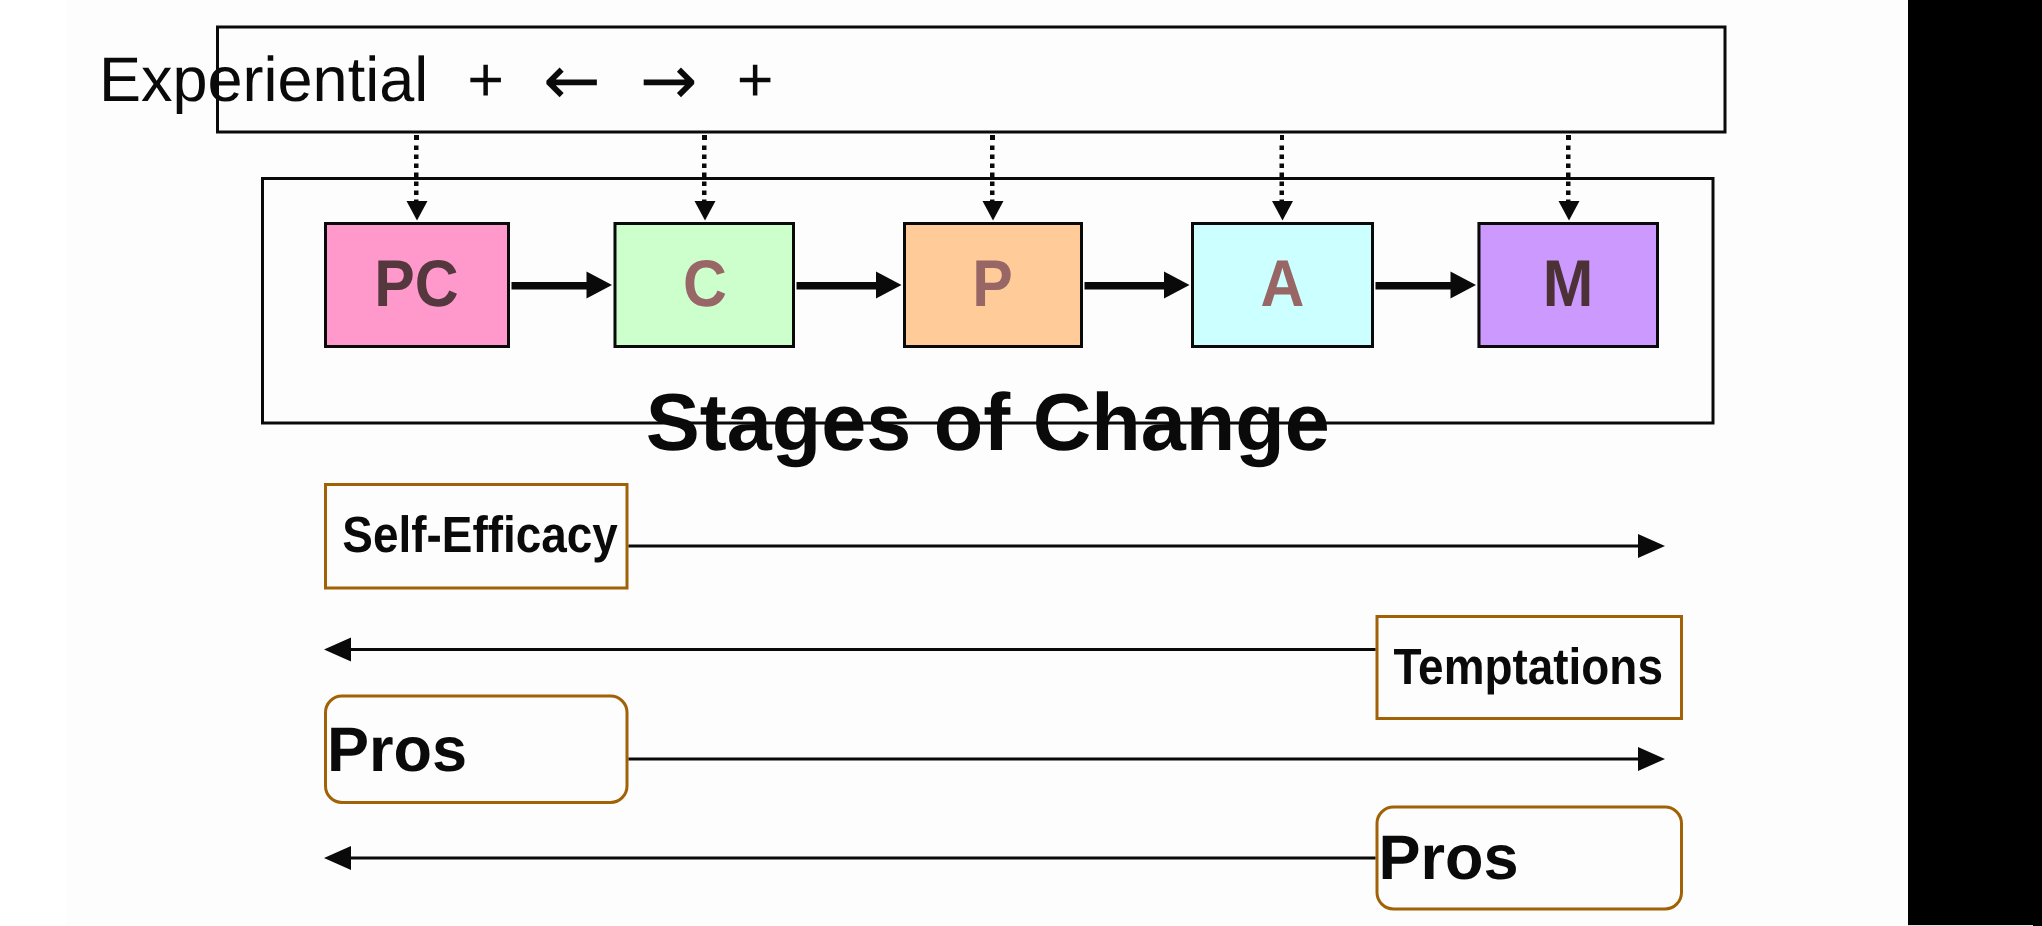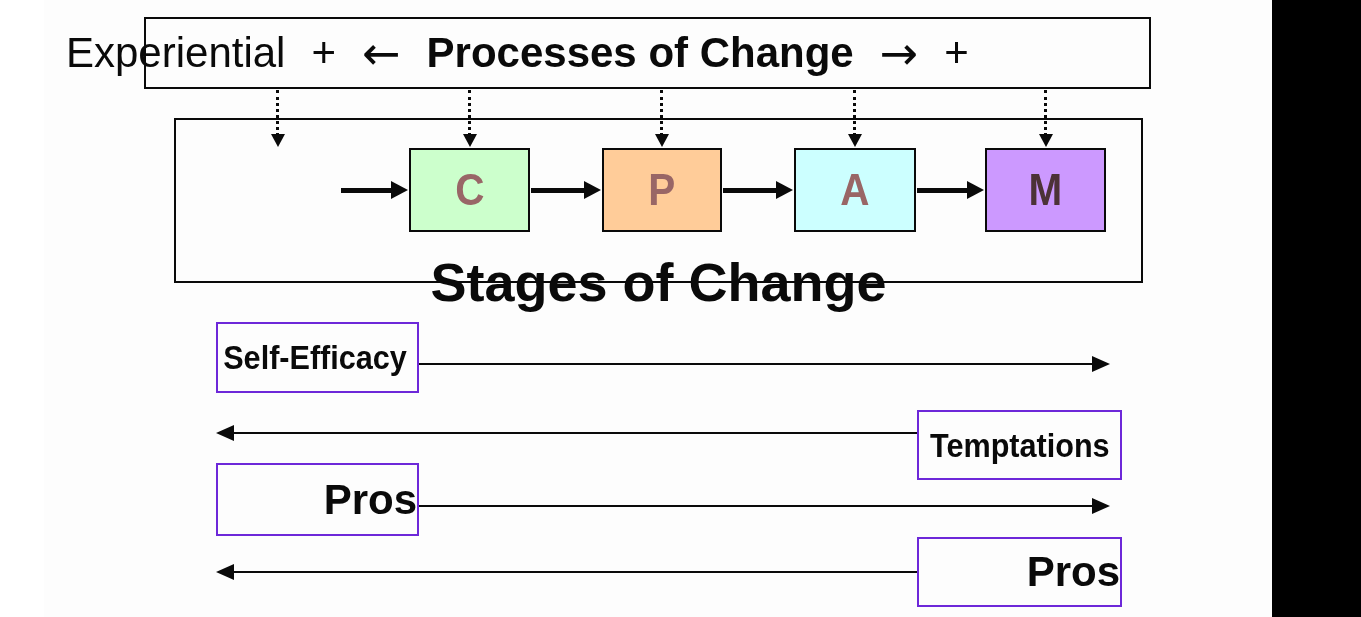--- a/index.html
+++ b/index.html
@@ -46,27 +46,27 @@
     position:absolute;top:134px;width:0;height:0;
     border-left:7px solid transparent;border-right:7px solid transparent;
     border-top:13px solid #0a0a0a;
   }
   .stages-caption{
     position:absolute;left:130px;top:251px;width:969px;
     text-align:center;font-weight:bold;font-size:54px;
   }
   
   .cbox{
-    position:absolute;border:2px solid #6d28d9;box-sizing:border-box;
-    display:flex;align-items:center;justify-content:flex-end;
+    position:absolute;border:2px solid #a16207;box-sizing:border-box;
+    display:flex;align-items:center;justify-content:flex-start;
     font-weight:bold;background:transparent;
   }
   .cbox.small{font-size:34px;}
   .cbox.small .lbl{transform:scaleX(.9);white-space:nowrap;}
-  .cbox.big{font-size:42px;}
+  .cbox.big{font-size:42px;border-radius:12px;}
   .thin-line{position:absolute;height:2px;background:#0a0a0a;}
   .head-right{
     position:absolute;width:0;height:0;
     border-top:8px solid transparent;border-bottom:8px solid transparent;
     border-left:18px solid #0a0a0a;
   }
   .head-left{
     position:absolute;width:0;height:0;
     border-top:8px solid transparent;border-bottom:8px solid transparent;
     border-right:18px solid #0a0a0a;
@@ -78,38 +78,40 @@
 </head>
 <body>
 
 <div id="canvas">
 
   <div class="top-box"></div>
   <div class="top-text">
     <span>Experiential</span>
     <span>+</span>
     <span class="arrow-glyph">←</span>
-    <span class="bold">Processes of Change</span>
     <span class="arrow-glyph">→</span>
     <span>+</span>
   </div>
 
   <div class="stages-outer"></div>
 
   <div class="dotline" style="left:232px"></div>
   <div class="dothead" style="left:227px"></div>
   <div class="dotline" style="left:424px"></div>
   <div class="dothead" style="left:419px"></div>
   <div class="dotline" style="left:616px"></div>
   <div class="dothead" style="left:611px"></div>
   <div class="dotline" style="left:809px"></div>
   <div class="dothead" style="left:804px"></div>
   <div class="dotline" style="left:1000px"></div>
   <div class="dothead" style="left:995px"></div>
 
+  <div class="stagebox" style="left: 172px; width: 124px; background: rgb(255, 153, 204);">
+    <span class="stageletter" style="color: rgb(84, 56, 62);">PC</span>
+  </div>
   <div class="stagebox" style="left: 365px; width: 121px; background: rgb(204, 255, 204);">
     <span class="stageletter" style="color: rgb(153, 102, 103);">C</span>
   </div>
   <div class="stagebox" style="left: 558px; width: 120px; background: rgb(255, 204, 153);">
     <span class="stageletter" style="color: rgb(153, 102, 102);">P</span>
   </div>
   <div class="stagebox" style="left: 750px; width: 122px; background: rgb(204, 255, 255);">
     <span class="stageletter" style="color: rgb(153, 102, 102);">A</span>
   </div>
   <div class="stagebox" style="left: 941px; width: 121px; background: rgb(204, 153, 255);">

